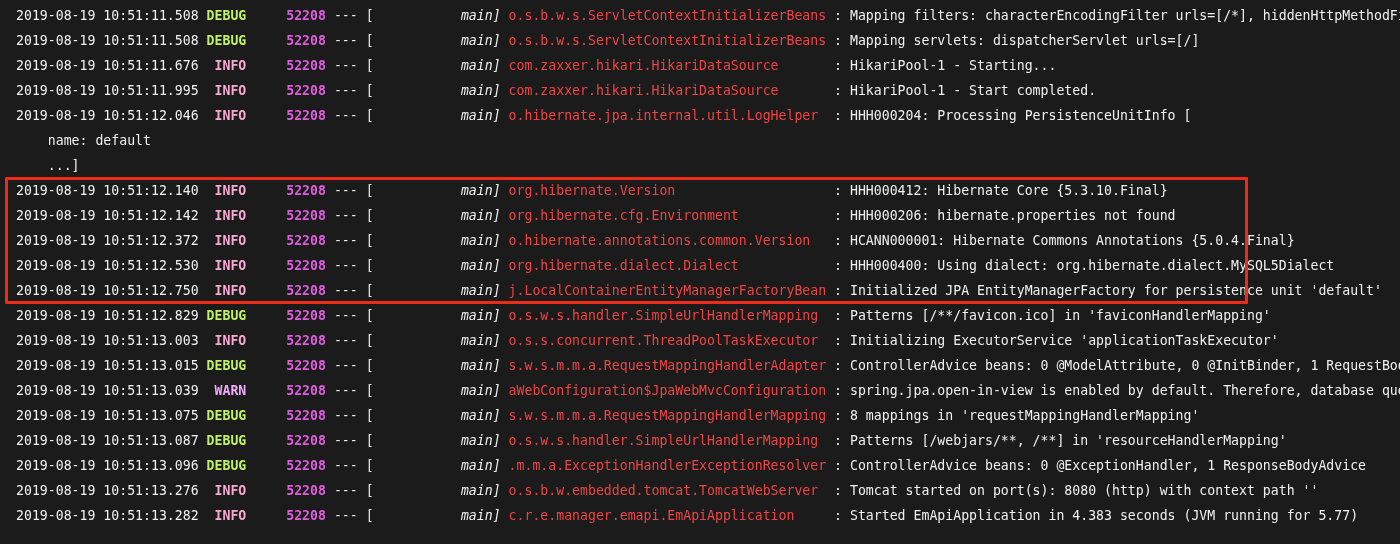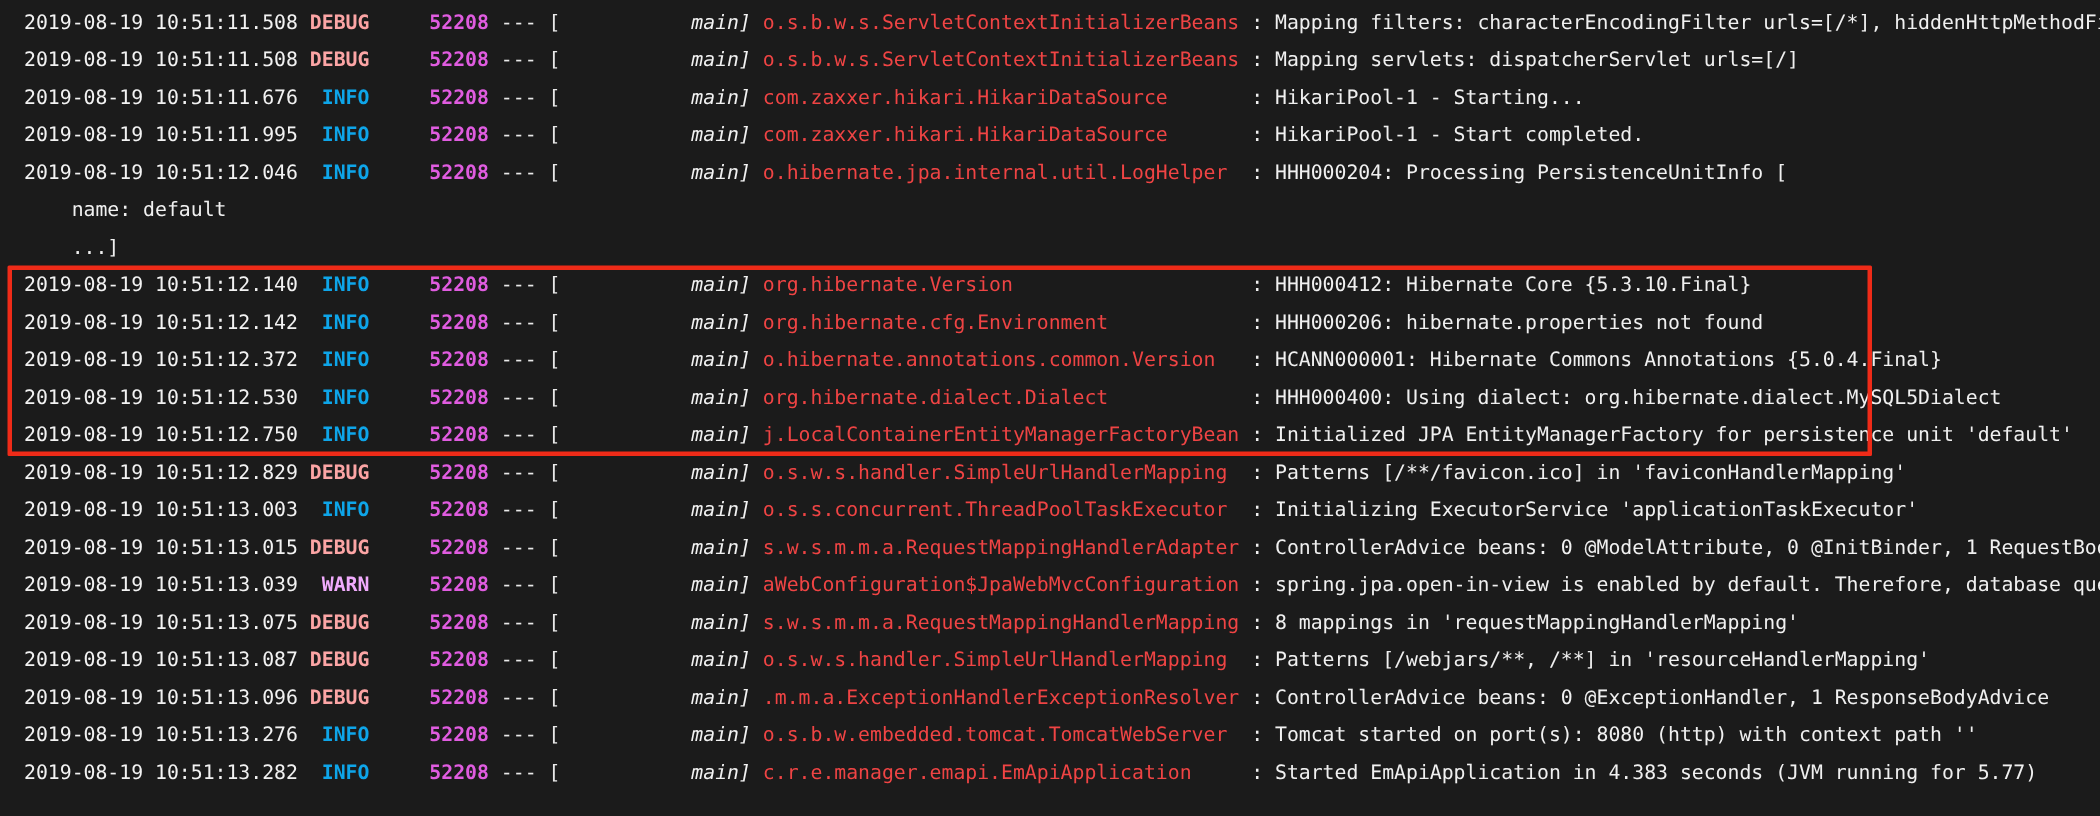--- a/index.html
+++ b/index.html
@@ -42,22 +42,22 @@
     overflow: hidden;
   }
 
   .log-line.cont {
     color: #f0f0f0;
   }
 
   
   .ts      { color: #f2f2f2; font-weight: normal; }
   .lvl     { font-weight: bold; }
-  .lvl-INFO  { color: #0ea5e9; }
-  .lvl-DEBUG { color: #fca5a5; }
+  .lvl-INFO  { color: #f9a8d4; }
+  .lvl-DEBUG { color: #bef264; }
   .lvl-WARN  { color: #f0abfc; }
   .pid     { color: #e05ce0; font-weight: bold; margin-left: 32px; }
   .sep     { color: #e8e8e8; }
   .thread  { color: #f2f2f2; font-style: italic; }
   .logger  { color: #ef4444; }
   .msg     { color: #f0f0f0; }
 
   
   #highlight-box {
     position: absolute;

